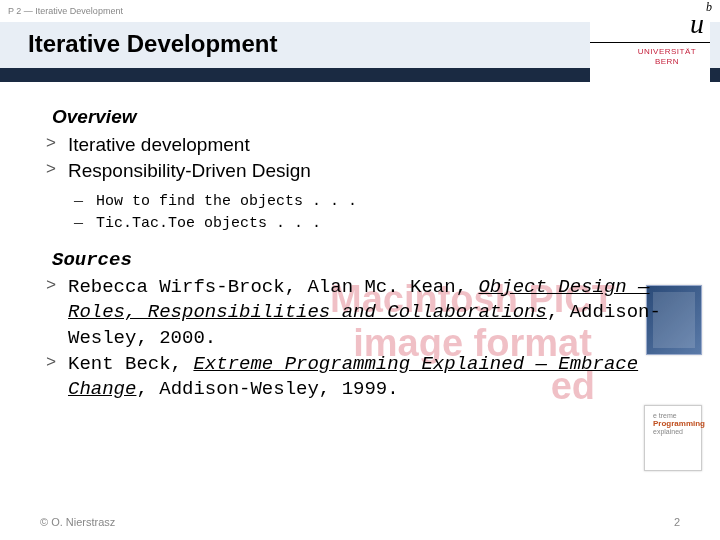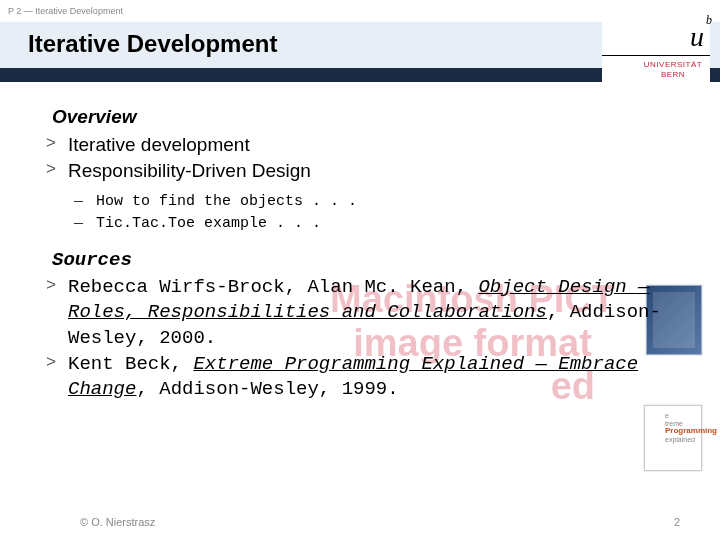--- a/index.html
+++ b/index.html
@@ -2,44 +2,44 @@
 <html><head>
 <meta charset="utf-8">
 <style>
   * { margin: 0; padding: 0; box-sizing: border-box; }
   body { width: 720px; height: 540px; font-family: Arial, Helvetica, sans-serif; background: #fff; position: relative; overflow: hidden; }
   .header { position: relative; border-radius: 21px; }
   .course-label { font-size: 9px; color: #888; padding: 6px 0 6px 8px; }
   .title-band { background: #e8eef5; padding: 8px 0 10px 28px; }
   .title-band h1 { font-size: 24px; font-weight: bold; color: #000; }
   .dark-bar { height: 14px; background: #1a2a42; }
-  .logo-block { position: absolute; top: 0; right: 10px; width: 108px; height: 120px; background: #fff; padding-top: 21px; text-align: right; }
+  .logo-block { position: absolute; top: 0; right: 10px; width: 120px; height: 120px; background: #fff; padding-top: 8px; text-align: right; }
   .logo-u { font-family: Georgia, 'Times New Roman', serif; font-style: italic; font-size: 28px; color: #000; display: inline-block; position: relative; }
   .logo-u sup { font-size: 12px; font-style: italic; position: relative; top: -12px; left: 2px; }
   .logo-line { height: 1px; background: #000; margin: 2px 0 4px 0; }
   .logo-text { font-size: 8px; color: #c41e3a; letter-spacing: 0.5px; line-height: 1.3; text-align: center; padding-left: 34px; }
   .content { padding: 24px 40px 0 40px; position: relative; }
   .section-head { font-size: 19px; font-weight: bold; font-style: italic; margin-bottom: 4px; margin-left: 12px; }
   .bullet-list { list-style: none; margin-bottom: 8px; }
   .bullet-list li { font-size: 19px; line-height: 1.35; padding-left: 28px; position: relative; }
   .bullet-list li::before { content: ">"; position: absolute; left: 6px; color: #555; font-size: 17px; }
   .sub-list { list-style: none; margin: 2px 0 14px 0; font-family: Liberation Mono, monospace; }
   .sub-list li { font-size: 15px; line-height: 1.45; padding-left: 56px; position: relative; }
   .sub-list li::before { content: "—"; position: absolute; left: 34px; color: #333; }
   .ghost-text { position: absolute; top: 196px; left: 330px; font-size: 38px; font-weight: bold; color: rgba(200,30,50,0.28); line-height: 1.15; pointer-events: none; text-align: center; z-index: 0; }
   .sources-body { position: relative; z-index: 1; font-family: Liberation Mono, monospace; }
   .italic { font-style: italic; }
   .underline { text-decoration: underline; }
   .thumb { position: absolute; width: 56px; height: 70px; background: #3a5a88; border: 1px solid #99aacc; box-shadow: 0 0 2px rgba(0,0,0,0.2); }
   .thumb1 { top: 285px; right: 18px; background: linear-gradient(135deg,#2a4a78,#5a7aa8); }
   .thumb1::after { content:""; position:absolute; inset:6px; background:rgba(255,255,255,0.15); }
   .thumb2 { top: 405px; right: 18px; width: 58px; height: 66px; background: #fff; border: 1px solid #ccc; }
-  .thumb2-inner { font-size: 7px; color: #888; padding: 6px 20px; line-height: 1.1; }
+  .thumb2-inner { font-size: 7px; color: #888; padding: 6px 8px; line-height: 1.1; }
   .thumb2-title { color: #c05020; font-weight: bold; font-size: 8px; }
-  .footer { position: absolute; bottom: 12px; left: 40px; right: 40px; display: flex; justify-content: space-between; font-size: 11px; color: #888; margin-left: 40px; }
+  .footer { position: absolute; bottom: 12px; left: 40px; right: 40px; display: flex; justify-content: space-between; font-size: 11px; color: #888; }
 </style>
 </head>
 <body>
 
 <div class="header">
   <div class="course-label">P 2 — Iterative Development</div>
   <div class="title-band">
     <h1>Iterative Development</h1>
   </div>
   <div class="dark-bar"></div>
@@ -57,21 +57,21 @@
 
 <div class="content">
 
   <div class="section-head">Overview</div>
   <ul class="bullet-list">
     <li>Iterative development</li>
     <li>Responsibility-Driven Design</li>
   </ul>
   <ul class="sub-list">
     <li>How to find the objects . . .</li>
-    <li>Tic.Tac.Toe example . . .</li>
+    <li>Tic.Tac.Toe objects . . .</li>
   </ul>
 
   <div class="ghost-text">
     <div>Macintosh PICT</div>
     <div>image format</div>
     <div style="text-align:right;padding-right:20px;">ed</div>
   </div>
 
   <div class="sources-body">
     <div class="section-head">Sources</div>

